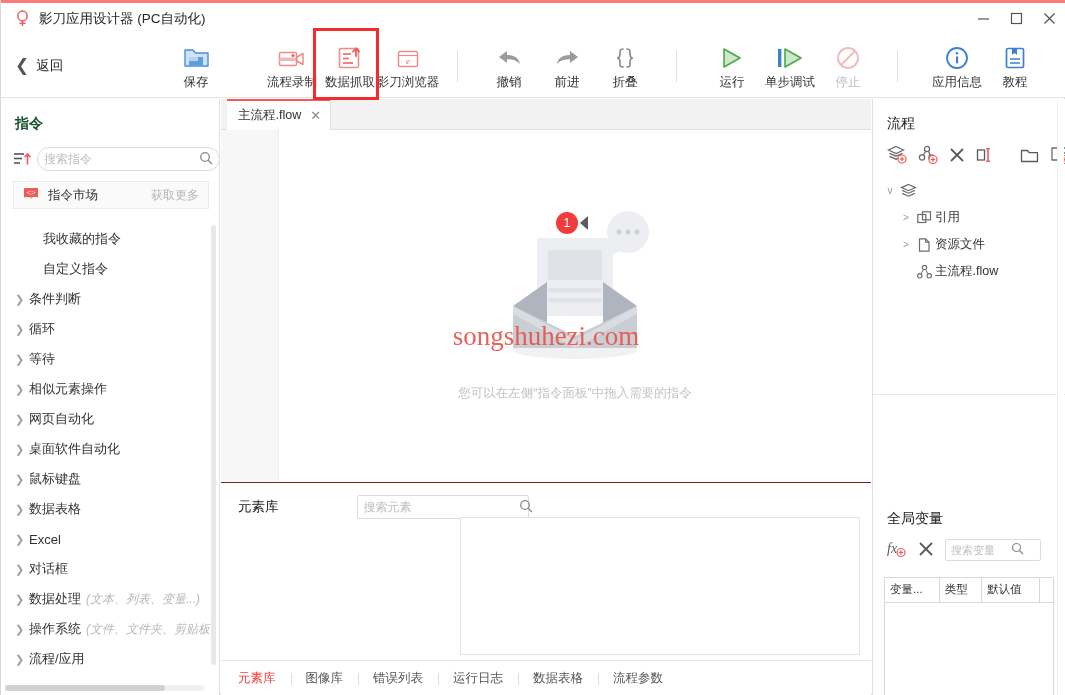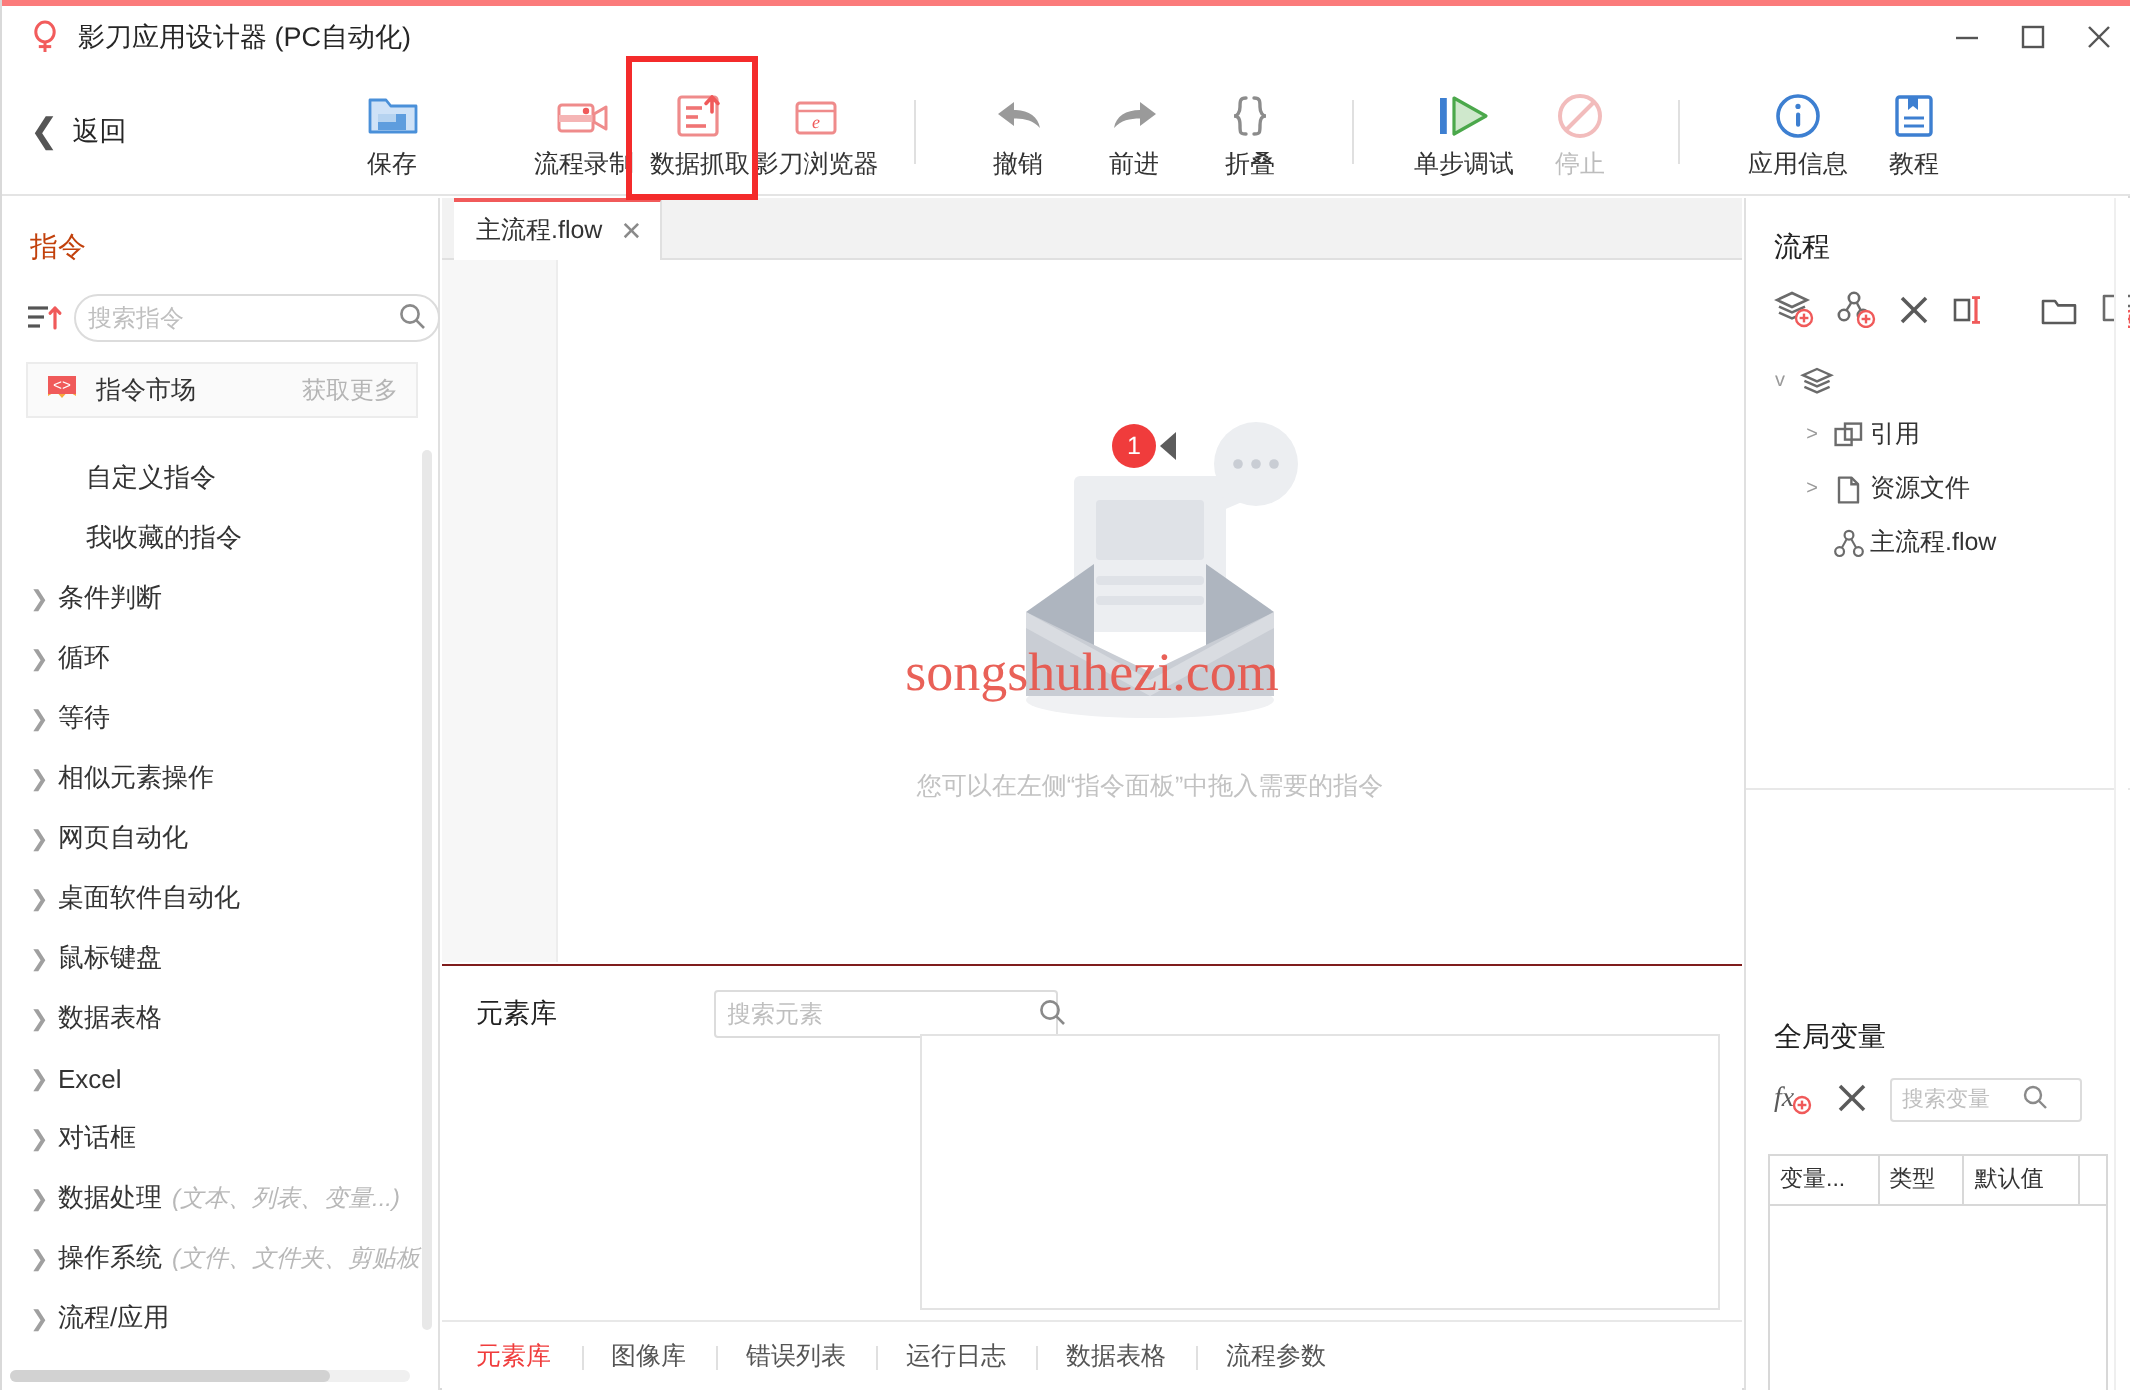--- a/index.html
+++ b/index.html
@@ -47,21 +47,21 @@
   .redbox {
     position:absolute; left:312px; top:28px; width:66px; height:72px;
     border:3px solid #f42b2b; z-index:25; pointer-events:none;
   }
 
   
   .sidebar {
     position:absolute; left:0; top:99px; width:219px; height:596px;
     background:#fff; border-right:1px solid #e0e0e0;
   }
-  .sb-title { padding:16px 0 0 14px; font-size:14px; color:#c2410c; }
+  .sb-title { padding:16px 0 0 14px; font-size:14px; color:#14532d;font-weight:bold; }
   .sb-searchrow { display:flex; align-items:center; margin:14px 10px 0 12px; }
   .sb-sorticon { width:22px; height:20px; display:flex; align-items:center; justify-content:center; }
   .sb-search {
     flex:1; height:24px; margin-left:6px; border:1px solid #dcdcdc; border-radius:12px;
     display:flex; align-items:center; padding:0 6px; background:#fff;
   }
   .sb-search input {
     border:0; outline:0; flex:1; font-size:12px; color:#555;
     font-family:"Liberation Sans","DejaVu Sans",sans-serif; background:transparent;
   }
@@ -297,20 +297,28 @@
           <path d="M14 3c3 0 3 1.5 3 4.5s1.5 4.5 3 4.5c-1.5 0-3 .5-3 4.5s0 4.5-3 4.5" fill="none" stroke="#8c8c8c" stroke-width="1.7" stroke-linecap="round"></path>
         </svg>
       </span>
       <span class="cap">折叠</span>
     </div>
 
     <div style="width:22px"></div>
     <div class="tbsep"></div>
     <div style="width:26px"></div>
 
+    <div class="tbitem">
+      <span class="ico">
+        <svg width="26" height="24" viewBox="0 0 26 24">
+          <path d="M5 3l16 9-16 9z" fill="#cfe8cc" stroke="#4ba84b" stroke-width="1.6" stroke-linejoin="round"></path>
+        </svg>
+      </span>
+      <span class="cap">运行</span>
+    </div>
 
     <div class="tbitem">
       <span class="ico">
         <svg width="28" height="24" viewBox="0 0 28 24">
           <rect x="2" y="3" width="3.4" height="18" fill="#3d7fd1"></rect>
           <path d="M9 3l16 9-16 9z" fill="#cfe8cc" stroke="#4ba84b" stroke-width="1.6" stroke-linejoin="round"></path>
         </svg>
       </span>
       <span class="cap">单步调试</span>
     </div>
@@ -384,24 +392,24 @@
           <path d="M1 1h14v9H1z" fill="#f05a5a"></path>
           <text x="8" y="8" font-size="7.5" fill="#fff" text-anchor="middle" font-family="Liberation Mono, monospace">&lt;&gt;</text>
         </svg>
       </span>
       <span class="mk-lbl">指令市场</span>
       <span class="mk-more">获取更多</span>
     </div>
 
     <div class="tree">
       <div class="tnode noarrow">
+        <span class="tlabel">我收藏的指令</span>
+      </div>
+      <div class="tnode noarrow">
         <span class="tlabel">自定义指令</span>
-      </div>
-      <div class="tnode noarrow">
-        <span class="tlabel">我收藏的指令</span>
       </div>
       <div class="tnode">
         <span class="tarrow">❯</span>
         <span class="tlabel">条件判断</span>
       </div>
       <div class="tnode">
         <span class="tarrow">❯</span>
         <span class="tlabel">循环</span>
       </div>
       <div class="tnode">

